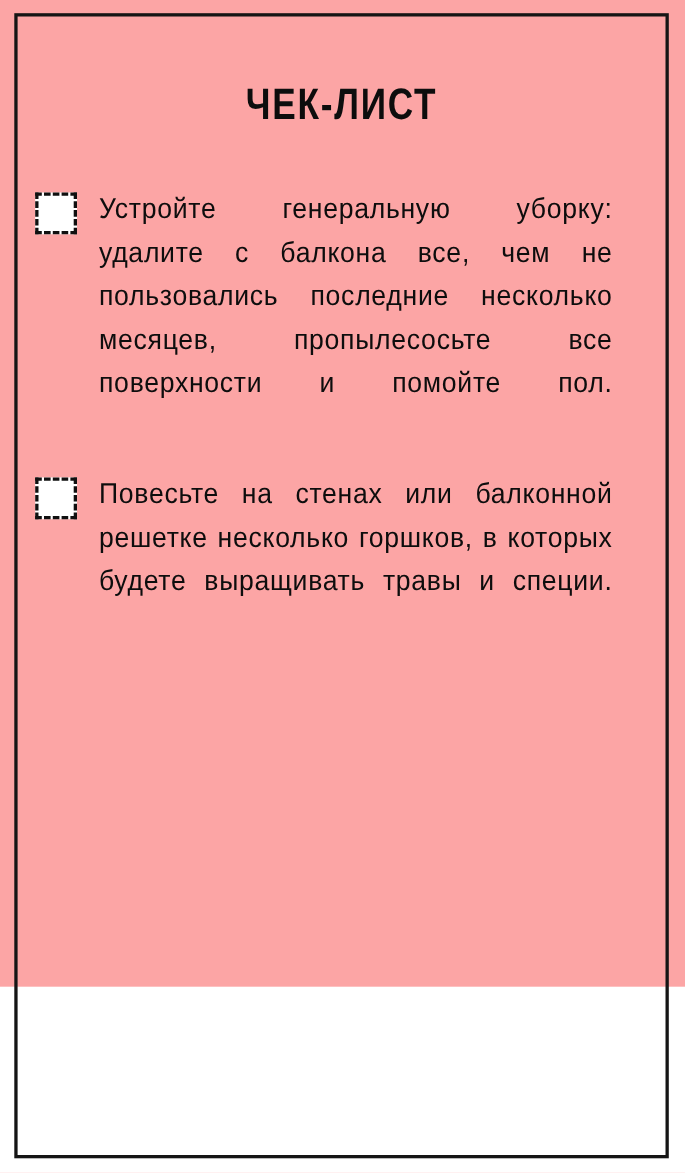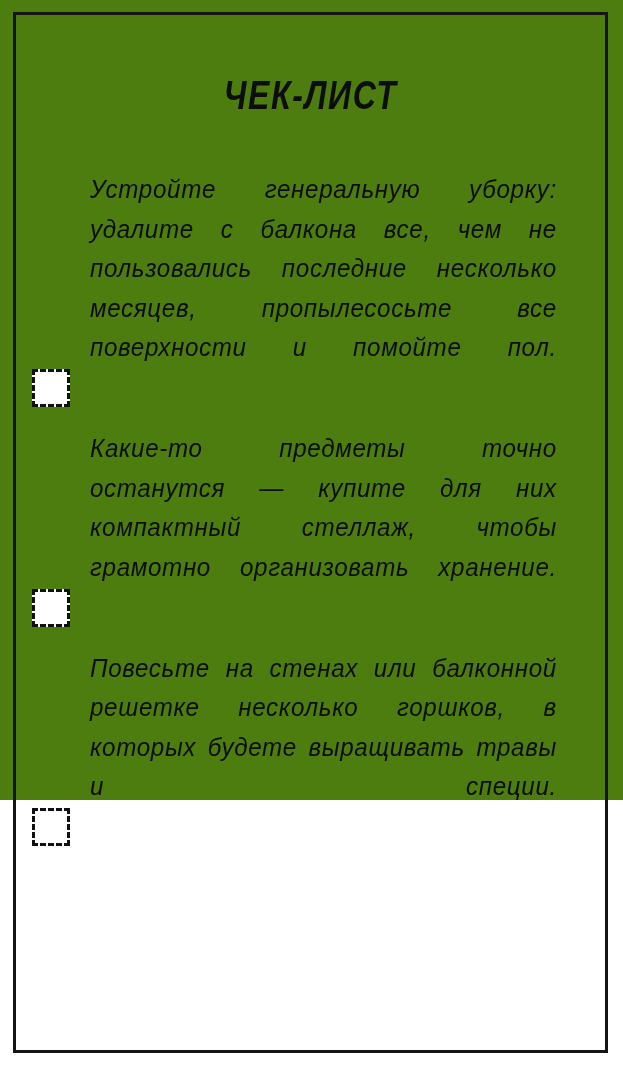--- a/index.html
+++ b/index.html
@@ -10,24 +10,23 @@
   body {
     width: 623px;
     height: 1066px;
     font-family: "Liberation Sans", sans-serif;
     -webkit-font-smoothing: antialiased;
   }
 
   .sheet {
     position: relative;
     width: 623px;
-    height: 800px;
-    background: #4d7c0f;
+    height: 897px;
+    background: #fca5a5;
     box-sizing: border-box;
-    font-style: italic;
   }
 
   
   .frame {
     position: absolute;
     left: 13px;
     top: 12px;
     width: 595px;
     height: 1041px;
     border: 3px solid #151515;
@@ -63,21 +62,21 @@
 
   .list {
     position: absolute;
     left: 19px;
     top: 158px;
     width: 560px;
   }
 
   .item {
     display: flex;
-    align-items: flex-end;
+    align-items: flex-start;
     margin-bottom: 22px;
   }
   .item:last-child { margin-bottom: 0; }
 
   .checkbox {
     flex: 0 0 auto;
     width: 38px;
     height: 38px;
     margin-top: 5px;
     margin-right: 20px;
@@ -119,24 +118,20 @@
 
     <div class="title">ЧЕК-ЛИСТ</div>
 
     <div class="list">
 
       <div class="item">
         <div class="checkbox"></div>
         <div class="item-text">Устройте генеральную уборку: удалите с балкона все, чем не пользовались последние несколько месяцев, пропылесосьте все поверхности и помойте пол.</div>
       </div>
 
-      <div class="item">
-        <div class="checkbox"></div>
-        <div class="item-text">Какие-то предметы точно останутся — купите для них компактный стеллаж, чтобы грамотно организовать хранение.</div>
-      </div>
 
 
 
       <div class="item">
         <div class="checkbox"></div>
         <div class="item-text">Повесьте на стенах или балконной решетке несколько горшков, в которых будете выращивать травы и специи.</div>
       </div>
 
     </div>
   </div>

